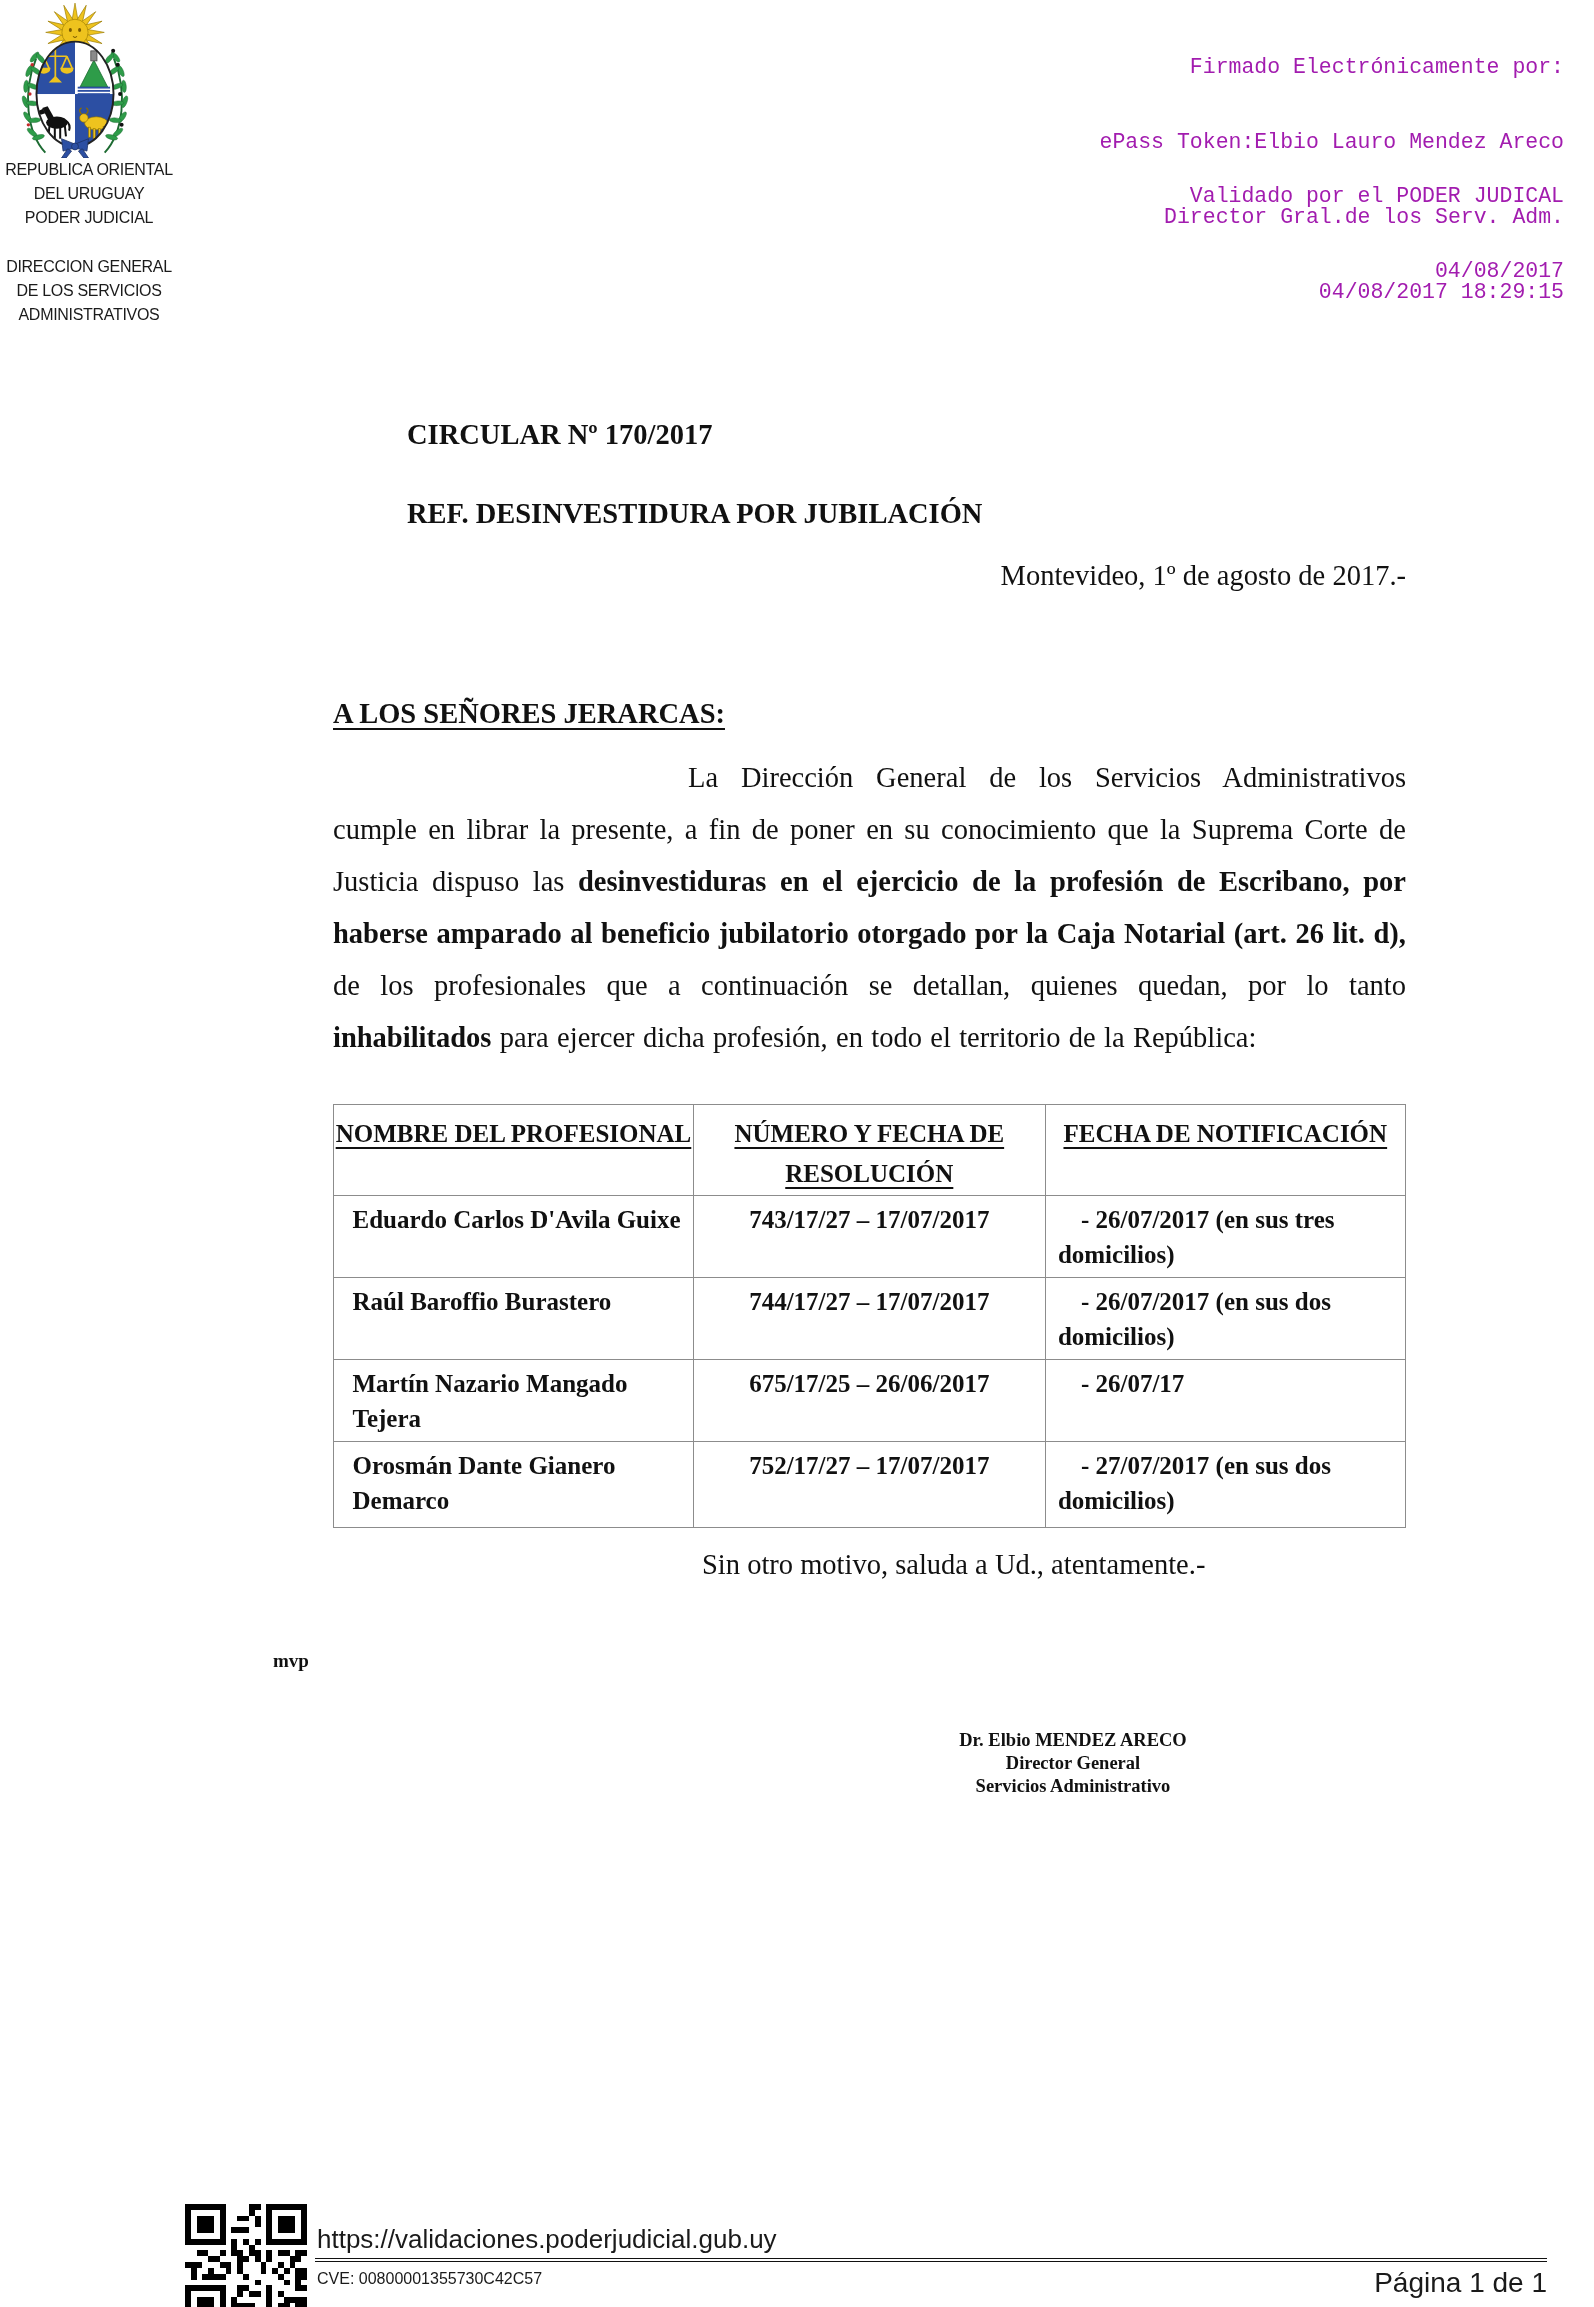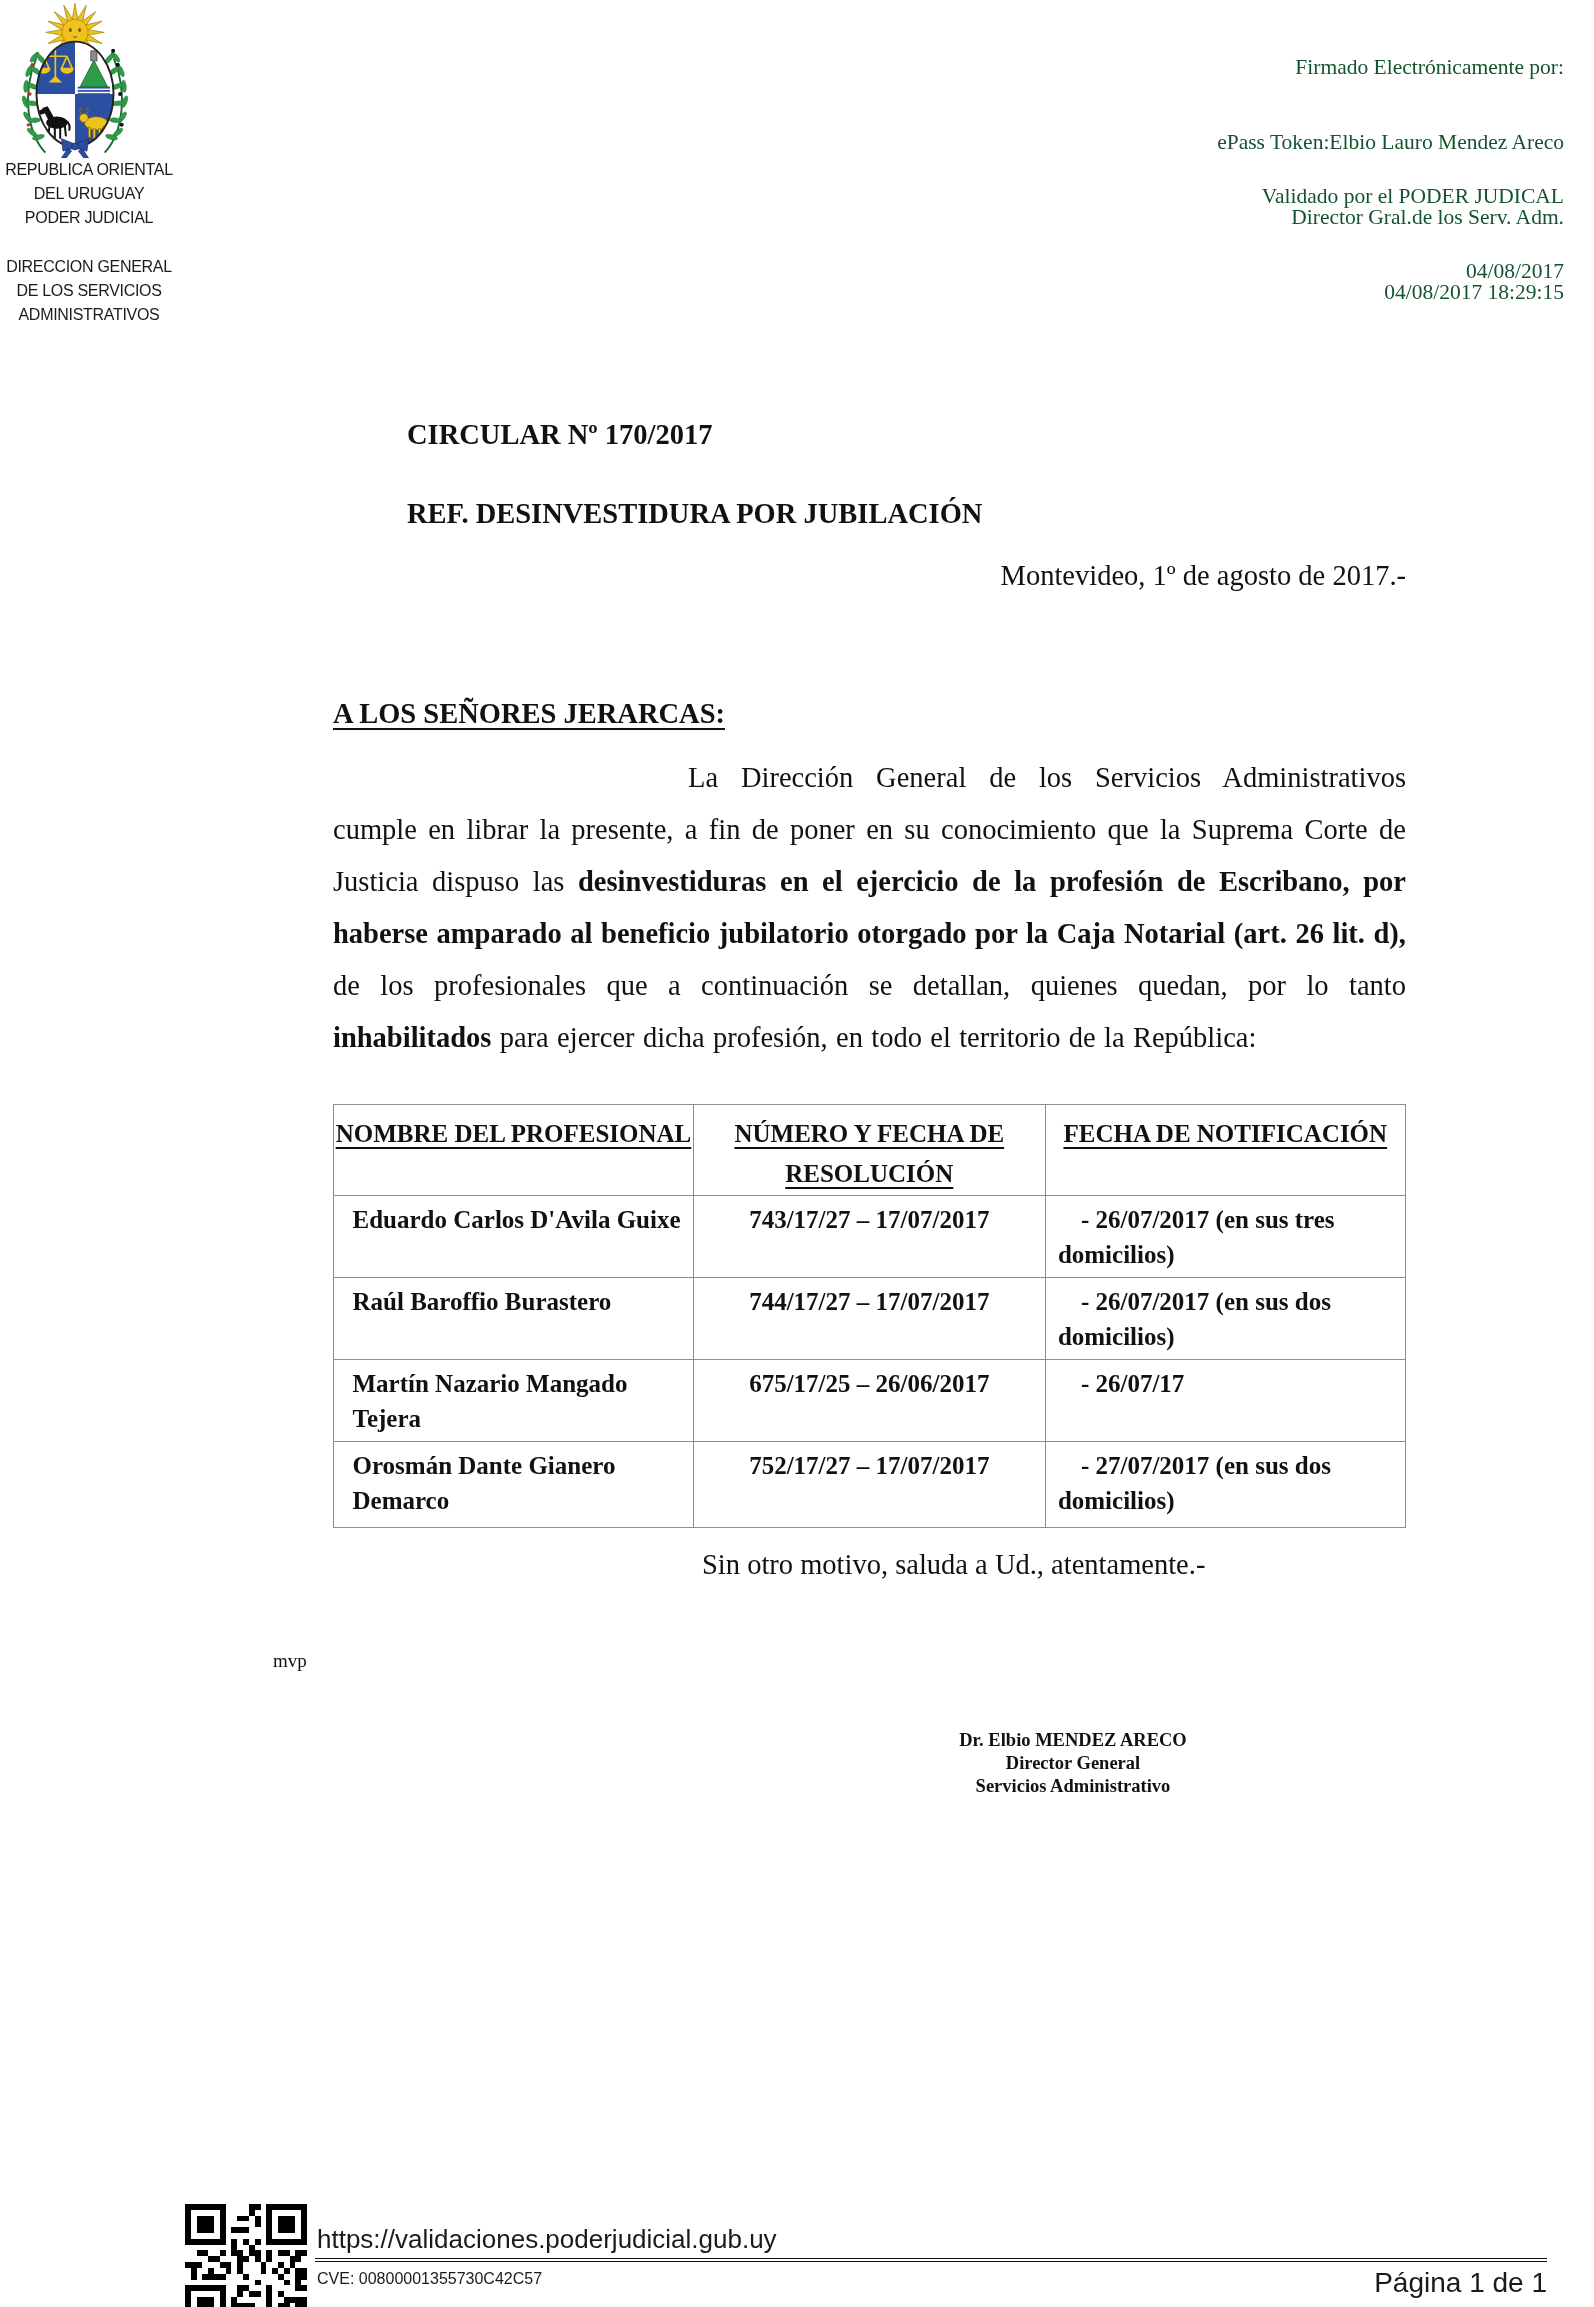--- a/index.html
+++ b/index.html
@@ -11,22 +11,22 @@
   .abs{position:absolute;}
   
   .crest{left:19px;top:0;width:112px;height:158px;}
   .org-block{left:0;width:178px;text-align:center;
     font-family:"Liberation Sans","DejaVu Sans",sans-serif;
     font-size:16px;line-height:24px;letter-spacing:-0.3px;color:#1b1b1b;}
   .org1{top:158px;}
   .org2{top:255px;}
   
   .stamp{right:31px;text-align:right;
-    font-family:Liberation Serif, serif;
-    font-size:21.5px;line-height:25px;color:#14532d;white-space:pre;}
+    font-family:Liberation Mono, monospace;
+    font-size:21.5px;line-height:25px;color:#a21caf;white-space:pre;}
   .stamp1{top:4.6px;}
   .stamp2{top:134px;}
   
   .title{left:407px;font-size:28.5px;font-weight:bold;}
   .title1{top:419px;}
   .title2{top:498px;}
   .dateline{right:189px;top:560px;font-size:28.5px;}
   .salutation{left:333px;top:658px;font-size:28.5px;font-weight:bold;margin-top:40px;}
   .salutation span{text-decoration:underline;text-decoration-thickness:2.3px;text-underline-offset:5.4px;}
   
@@ -44,21 +44,21 @@
   .doc-table tbody tr:nth-child(1){height:75px;}
   .doc-table tbody tr:nth-child(2){height:46px;}
   .doc-table tbody tr:nth-child(3){height:75px;}
   .doc-table tbody tr:nth-child(4){height:86px;}
   .doc-table tbody tr:nth-child(5){height:83px;}
   .cell-name{padding:6.2px 7.7px 4.6px 18.5px;text-align:left;width:357px;}
   .cell-res{padding:6.2px 6.2px 4.6px 6.2px;text-align:center;width:363px;}
   .cell-not{padding:6.2px 23px 4.6px 12.3px;text-align:left;text-indent:23px;width:347px;margin-left:43px;}
   
   .closing{left:702px;top:1549px;font-size:28.5px;}
-  .initials{left:273px;top:1650px;font-size:19px;font-weight:normal;}
+  .initials{left:273px;top:1650px;font-size:19px;font-weight:bold;}
   .sig-block{left:919px;top:1729px;width:308px;text-align:center;
     font-size:18.5px;line-height:23px;font-weight:bold;}
   
   .qr{left:185px;top:2204px;width:122px;height:122px;}
   .footer-sans{font-family:"Liberation Sans","DejaVu Sans",sans-serif;color:#1a1a1a;}
   .url{left:317px;top:2224px;font-size:26px;}
   .rule{left:315px;top:2258px;width:1232px;height:1.5px;
     border-top:1.5px solid #111;border-bottom:1.5px solid #111;}
   .cve{left:317px;top:2270px;font-size:16px;}
   .page-ind{right:48px;top:2267px;font-size:28px;}

